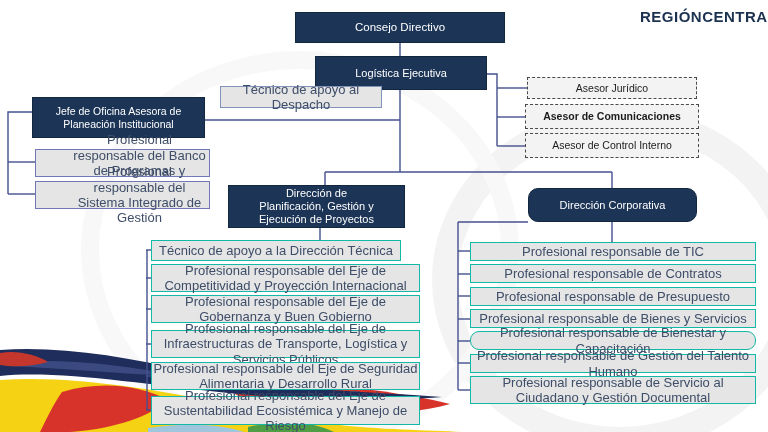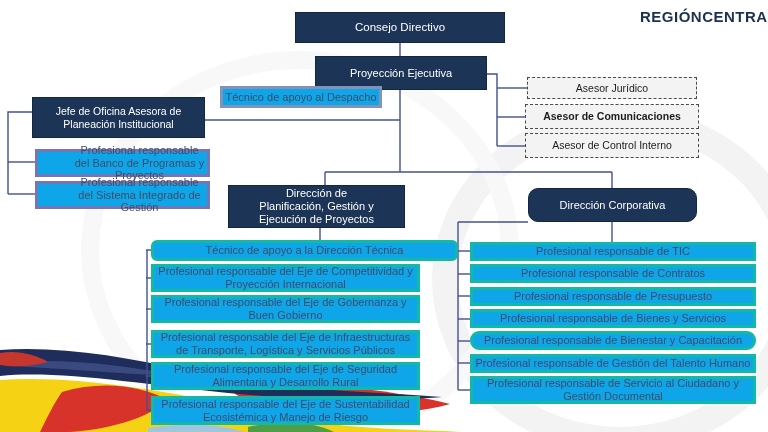--- a/index.html
+++ b/index.html
@@ -11,22 +11,22 @@
   .abs{position:absolute;box-sizing:border-box;}
   .box{
     display:flex;align-items:center;justify-content:center;
     text-align:center;line-height:1.18;z-index:5;
   }
   .navy{
     background:#1c3456;color:#ffffff;border:1px solid #13273f;
     font-size:11px;
   }
   .lite{
-    background:#0ea5e9;color:#3e4d68;border:3px solid #14b8a6;
-    font-size:11px;
+    background:#e5e5e5;color:#3e4d68;border:1px solid #14b8a6;
+    font-size:13px;
   }
   .lite.purple{border-color:#7477b7;padding-left:34px;}
   .asesor{
     background:#f3f3f3;color:#1c1c1c;border:1.4px dashed #4a4a4a;
     font-size:10.5px;
   }
   #connectors,#flag,#watermark{position:absolute;left:0;top:0;z-index:1;}
   #watermark{z-index:0;}
   #connectors{z-index:2;}
   .logo{
@@ -111,41 +111,41 @@
   </div>
   <svg class="flame" width="30" height="40" viewBox="0 0 38 44">
     <path d="M26,1 C8,10 0,25 5,40 C10,26 16,13 26,1 Z" fill="#f5d213"></path>
     <path d="M26,3 C19,14 17,27 21,40 C26,28 28,15 26,3 Z" fill="#4f9e45"></path>
     <path d="M28,5 C33,16 35,27 25,42 C37,33 41,19 28,5 Z" fill="#d8332a"></path>
   </svg>
 </div>
 
 <div class="abs box navy" style="left:295px;top:12px;width:210px;height:31px;font-size:11.5px;">Consejo Directivo</div>
 
-<div class="abs box navy" style="left:315px;top:56px;width:172px;height:34px;">Proyección Ejecutiva</div>
+<div class="abs box navy" style="left:315px;top:56px;width:172px;height:34px;">Logística Ejecutiva</div>
 
 <div class="abs box lite" style="left:220px;top:86px;width:162px;height:22px;border-color:#8193b8;">Técnico de apoyo al Despacho</div>
 
 <div class="abs box navy" style="left:32px;top:97px;width:173px;height:41px;font-size:10.5px;padding:16px 6px;">Jefe de Oficina Asesora de Planeación Institucional</div>
 
 <div class="abs box lite purple" style="left:35px;top:149px;width:175px;height:28px;">Profesional responsable del Banco de Programas y Proyectos</div>
 
 <div class="abs box lite purple" style="left:35px;top:181px;width:175px;height:28px;">Profesional responsable del Sistema Integrado de Gestión</div>
 
 <div class="abs box asesor" style="left:527px;top:77px;width:170px;height:22px;">Asesor Jurídico</div>
 
 <div class="abs box asesor" style="left:525px;top:104px;width:174px;height:25px;font-weight:bold;">Asesor de Comunicaciones</div>
 
 <div class="abs box asesor" style="left:525px;top:133px;width:174px;height:25px;">Asesor de Control Interno</div>
 
 <div class="abs box navy" style="left:228px;top:185px;width:177px;height:43px;padding:0 24px;">Dirección de Planificación, Gestión y Ejecución de Proyectos</div>
 
 <div class="abs box navy" style="left:528px;top:188px;width:169px;height:34px;border-radius:10px;">Dirección Corporativa</div>
 
-<div class="abs box lite" style="left:151px;top:240px;width:307px;height:21px;border-radius:6px;">Técnico de apoyo a la Dirección Técnica</div>
+<div class="abs box lite" style="left:151px;top:240px;width:250px;height:21px;">Técnico de apoyo a la Dirección Técnica</div>
 <div class="abs box lite" style="left:151px;top:264px;width:269px;height:28px;">Profesional responsable del Eje de Competitividad y Proyección Internacional</div>
 <div class="abs box lite" style="left:151px;top:295px;width:269px;height:28px;">Profesional responsable del Eje de Gobernanza y Buen Gobierno</div>
 <div class="abs box lite" style="left:151px;top:330px;width:269px;height:28px;">Profesional responsable del Eje de Infraestructuras de Transporte, Logística y Servicios Públicos</div>
 <div class="abs box lite" style="left:151px;top:362px;width:269px;height:28px;">Profesional responsable del Eje de Seguridad Alimentaria y Desarrollo Rural</div>
 <div class="abs box lite" style="left:151px;top:396px;width:269px;height:29px;">Profesional responsable del Eje de Sustentabilidad Ecosistémica y Manejo de Riesgo</div>
 
 <div class="abs box lite" style="left:470px;top:242px;width:286px;height:19px;">Profesional responsable de TIC</div>
 <div class="abs box lite" style="left:470px;top:264px;width:286px;height:19px;">Profesional responsable de Contratos</div>
 <div class="abs box lite" style="left:470px;top:287px;width:286px;height:19px;">Profesional responsable de Presupuesto</div>
 <div class="abs box lite" style="left:470px;top:309px;width:286px;height:19px;">Profesional responsable de Bienes y Servicios</div>

